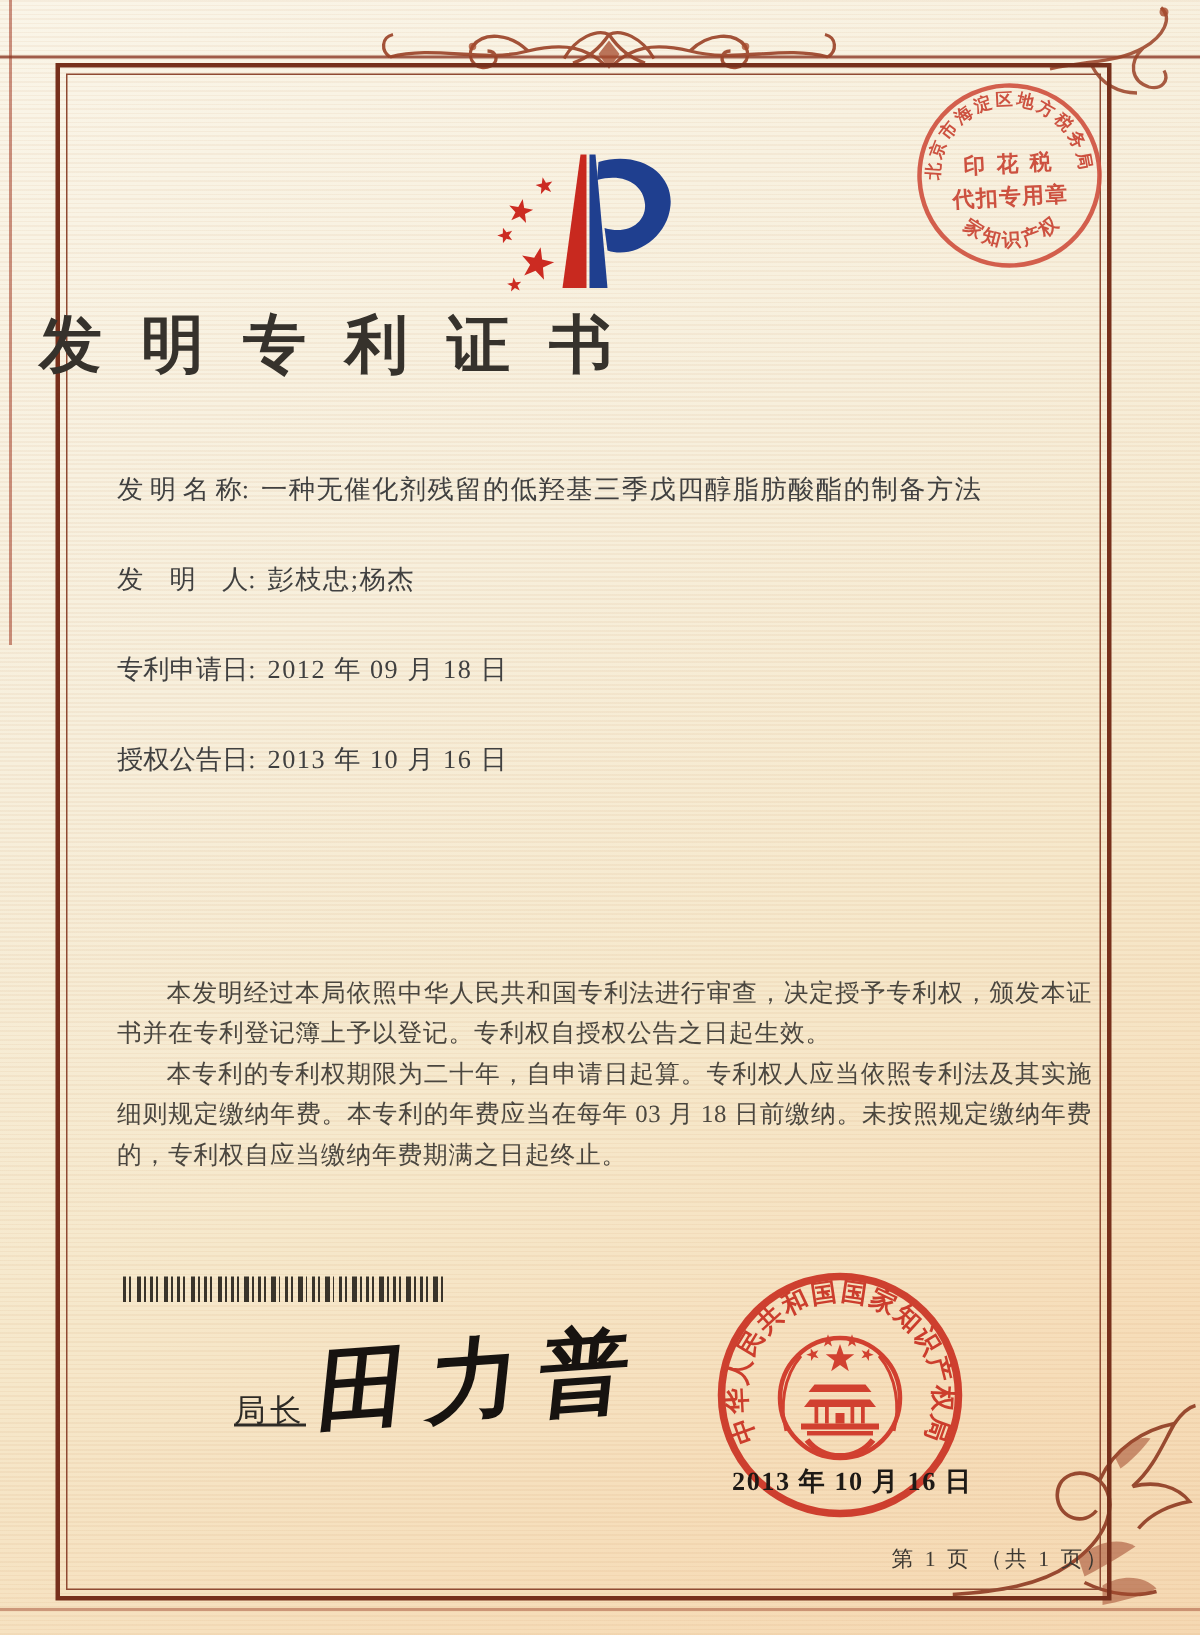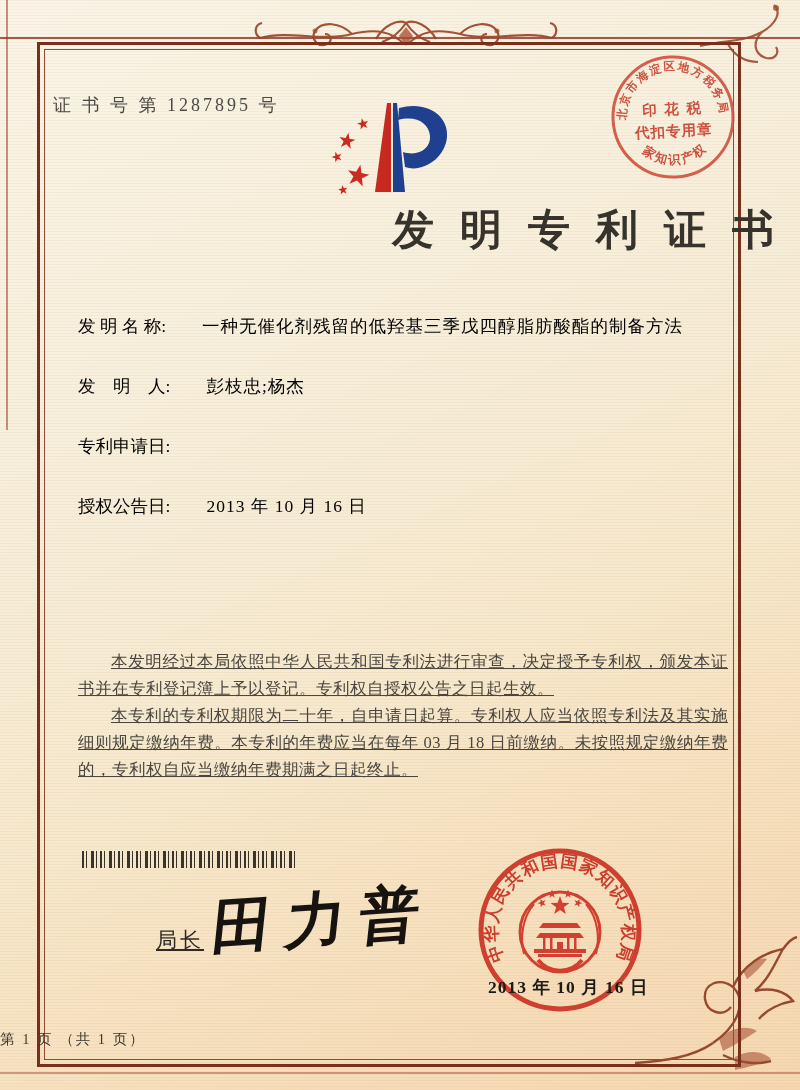--- a/index.html
+++ b/index.html
@@ -12,37 +12,37 @@
     background:repeating-linear-gradient(0deg,rgba(186,118,62,0.07) 0 1px,rgba(0,0,0,0) 1px 3px);}
   .edge-line-left{position:absolute;left:6px;top:0;width:2px;height:430px;background:#a03a24;opacity:.55;z-index:1;}
   .top-line{position:absolute;left:0;top:37px;width:800px;height:2px;background:#8a3520;opacity:.8;z-index:1;}
   .bottom-line{position:absolute;left:0;top:1072px;width:800px;height:2px;background:#9a3b23;opacity:.45;z-index:1;}
   .ornament{position:absolute;z-index:2;}
   .frame{position:absolute;left:37px;top:42px;width:698px;height:1019px;border:3px solid #77301c;z-index:2;}
   .frame-inner{position:absolute;inset:4px;border:1px solid #8f4a33;}
   .content{position:absolute;inset:0;z-index:3;}
   .cert-number{position:absolute;left:53px;top:93px;font-size:18px;letter-spacing:3px;color:#4b4a44;}
   .logo{position:absolute;left:325px;top:100px;}
-  .title{position:absolute;left:0;top:202px;width:800px;text-align:right;
+  .title{position:absolute;left:0;top:202px;width:800px;text-align:left;
     font-size:42px;font-weight:bold;letter-spacing:26px;padding-left:26px;box-sizing:border-box;color:#36322c;}
   .fields{position:absolute;left:78px;top:314px;width:640px;}
-  .field-row{display:flex;margin-bottom:36px;font-size:17.5px;line-height:24px;color:#000000;}
+  .field-row{display:flex;margin-bottom:36px;font-size:17.5px;line-height:24px;color:#404040;}
   .field-label{white-space:pre;margin-right:8px;flex:none;}
-  .field-value{letter-spacing:1px;margin-left:28px;}
+  .field-value{letter-spacing:1px;}
   .paras{position:absolute;left:78px;top:648px;width:650px;color:#4a463f;}
-  .paras p{margin:0;font-size:16.5px;line-height:27px;text-align:justify;text-indent:2em;letter-spacing:0.5px;text-decoration:underline;}
+  .paras p{margin:0;font-size:16.5px;line-height:27px;text-align:justify;text-indent:2em;letter-spacing:0.5px;}
   .barcode{position:absolute;left:82px;top:851px;width:216px;height:17px;opacity:.88;
     background:repeating-linear-gradient(90deg,#201c16 0 2px,rgba(0,0,0,0) 2px 4px,#201c16 4px 5px,rgba(0,0,0,0) 5px 9px,#201c16 9px 12px,rgba(0,0,0,0) 12px 14px,#201c16 14px 15px,rgba(0,0,0,0) 15px 18px);}
   .sig-role{position:absolute;left:156px;top:926px;font-size:21px;letter-spacing:3px;color:#2e2b26;text-decoration:underline;}
   .sig-name{position:absolute;left:212px;top:888px;font-size:60px;font-weight:bold;letter-spacing:14px;
     color:#171310;transform:rotate(-4deg) skewX(-10deg);transform-origin:left center;}
   .seal{position:absolute;left:476px;top:846px;z-index:4;}
   .seal-date{position:absolute;left:488px;top:975px;z-index:5;font-size:17.5px;font-weight:600;letter-spacing:1px;color:#1e1a16;}
   .tax-stamp{position:absolute;left:608px;top:52px;z-index:4;transform:rotate(-3deg);}
-  .footer{position:absolute;left:0;top:1030px;width:740px;text-align:left;font-size:14.5px;letter-spacing:2px;color:#3c3832;}
+  .footer{position:absolute;left:0;top:1030px;width:740px;text-align:right;font-size:14.5px;letter-spacing:2px;color:#3c3832;}
 </style>
 </head>
 <body>
 
 <div class="texture"></div>
 <div class="edge-line-left"></div>
 <div class="top-line"></div>
 <div class="bottom-line"></div>
 
 <svg class="ornament" style="left:250px;top:8px;" width="312" height="54" viewBox="0 0 312 54">
@@ -90,21 +90,20 @@
     <path d="M108,36 C 116,26 126,22 132,24 C 126,32 118,40 112,44 Z"></path>
   </g>
 </svg>
 
 <div class="frame">
   <div class="frame-inner"></div>
 </div>
 
 <div class="content">
 
-  <div class="cert-number">证 书 号 第 1287895 号</div>
 
   <svg class="logo" width="132" height="96" viewBox="0 0 132 96">
     <defs>
       <path id="star" d="M0,-10 L2.35,-3.24 9.51,-3.09 3.80,1.24 5.88,8.09 0,4 -5.88,8.09 -3.80,1.24 -9.51,-3.09 -2.35,-3.24 Z"></path>
     </defs>
     <g fill="#cc2b22">
       <use href="#star" transform="translate(38,24) scale(0.6) rotate(-12)"></use>
       <use href="#star" transform="translate(22,41) scale(0.85) rotate(10)"></use>
       <use href="#star" transform="translate(12,57) scale(0.55) rotate(-18)"></use>
       <use href="#star" transform="translate(33,76) scale(1.15) rotate(12)"></use>
@@ -121,20 +120,21 @@
     <div class="field-row">
       <span class="field-label">发 明 名 称:</span>
       <span class="field-value">一种无催化剂残留的低羟基三季戊四醇脂肪酸酯的制备方法</span>
     </div>
     <div class="field-row">
       <span class="field-label">发　明　人:</span>
       <span class="field-value">彭枝忠;杨杰</span>
     </div>
     <div class="field-row">
       <span class="field-label">专利申请日:</span>
+      <span class="field-value">2012 年 09 月 18 日</span>
     </div>
     <div class="field-row">
       <span class="field-label">授权公告日:</span>
       <span class="field-value">2013 年 10 月 16 日</span>
     </div>
   </div>
 
   <div class="paras">
     <p>本发明经过本局依照中华人民共和国专利法进行审查，决定授予专利权，颁发本证书并在专利登记簿上予以登记。专利权自授权公告之日起生效。</p>
     <p>本专利的专利权期限为二十年，自申请日起算。专利权人应当依照专利法及其实施细则规定缴纳年费。本专利的年费应当在每年 03 月 18 日前缴纳。未按照规定缴纳年费的，专利权自应当缴纳年费期满之日起终止。</p>

